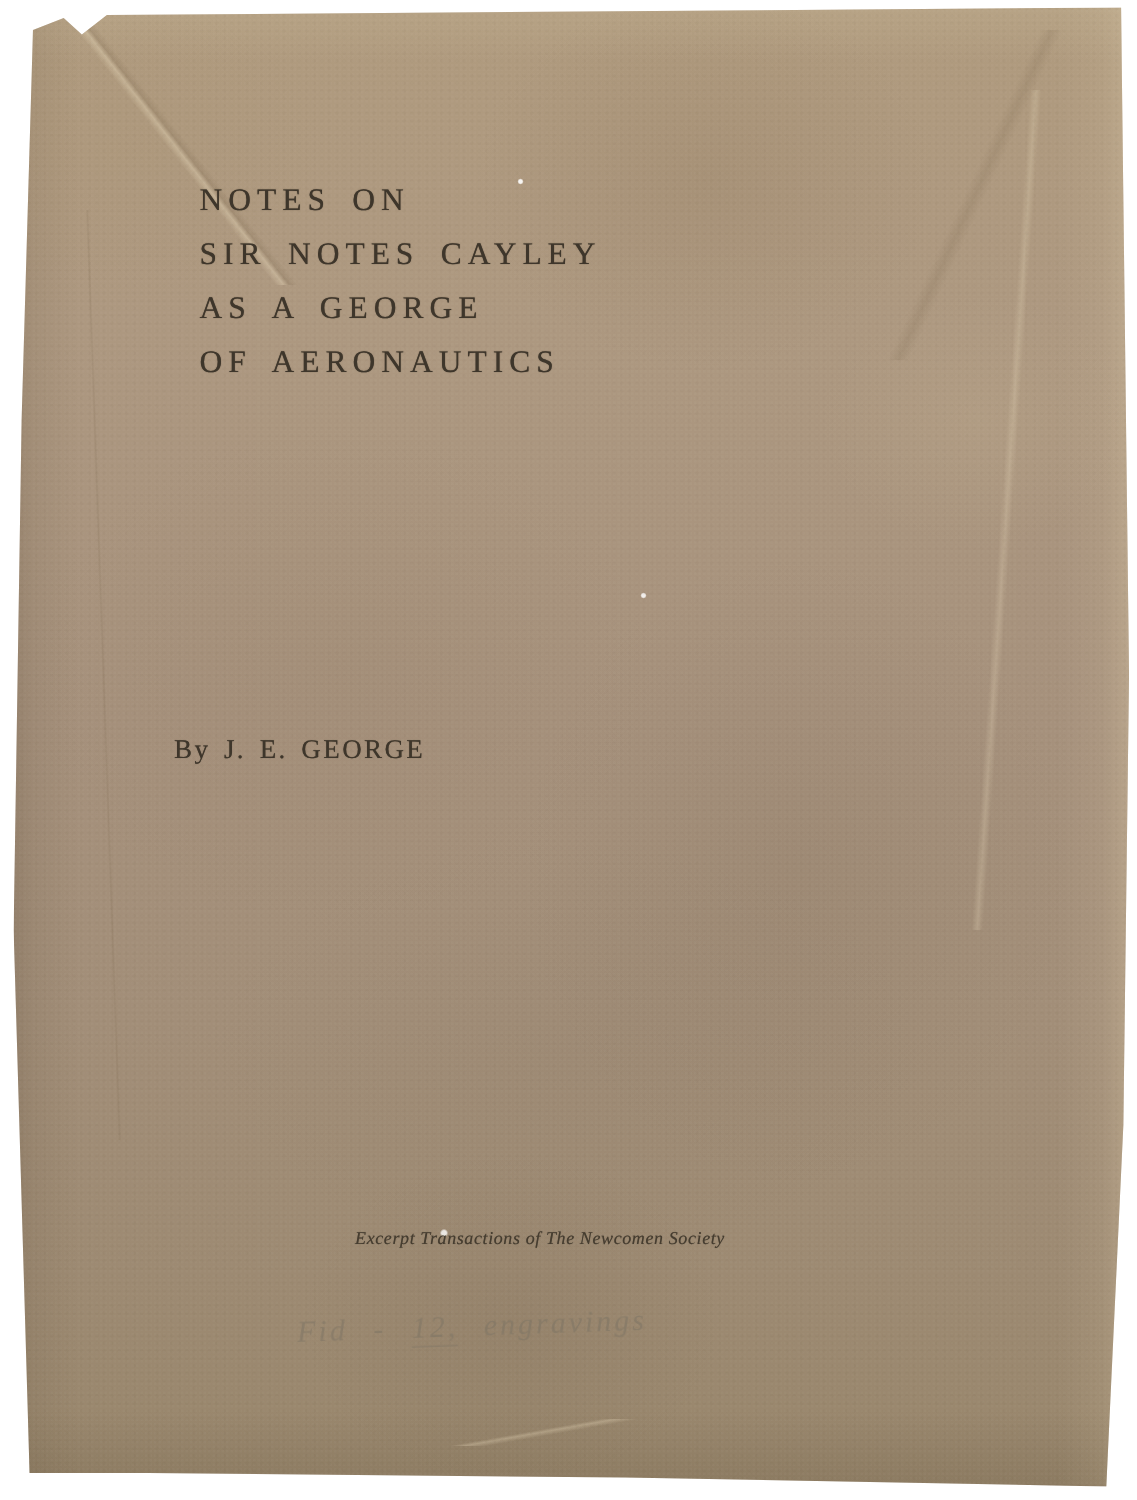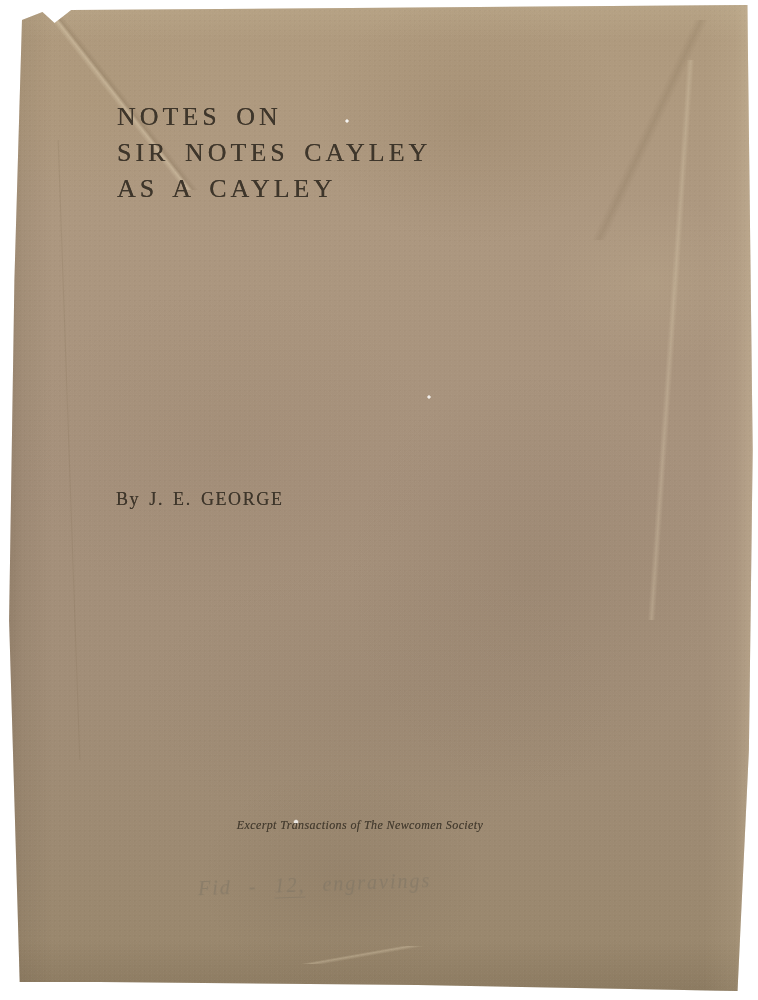--- a/index.html
+++ b/index.html
@@ -70,22 +70,22 @@
   }
   
   .page-edge{
     position:absolute;left:14px;right:10px;bottom:9px;height:7px;
     background:linear-gradient(180deg, rgba(70,60,42,0.25), var(--edge-shadow) 55%, rgba(55,47,33,0.9));
     transform:rotate(0.55deg);transform-origin:left center;
     border-radius:2px;filter:blur(0.4px);
   }
   
   .title{
-    position:absolute;left:117px;top:99px;margin:0;
-    font-size:26px;font-weight:500;line-height:36px;
+    position:absolute;left:117px;top:99px;margin:16px;
+    font-size:21px;font-weight:500;line-height:36px;
     letter-spacing:4px;word-spacing:5px;
     color:var(--ink);
     text-shadow:0 0 0.6px rgba(62,52,40,0.85);
   }
   .byline{
     position:absolute;left:116px;top:489px;
     font-size:18px;letter-spacing:1.6px;word-spacing:3px;
     color:var(--ink);
     text-shadow:0 0 0.5px rgba(62,52,40,0.8);
   }
@@ -110,21 +110,22 @@
 <body>
 
 <div class="cover">
   <div class="stains"></div>
   <div class="creases"></div>
   <div class="grain"></div>
 
   <h1 class="title">
     <div>NOTES ON</div>
     <div>SIR NOTES CAYLEY</div>
-    <div>AS A CAYLEY</div>
+    <div>AS A GEORGE</div>
+    <div>OF AERONAUTICS</div>
   </h1>
 
   <div class="byline">By J. E. GEORGE</div>
 
   <div class="imprint">
     <div>Excerpt Transactions of The Newcomen Society</div>
   </div>
 
   <div class="pencil">
     <span>Fid -</span>

